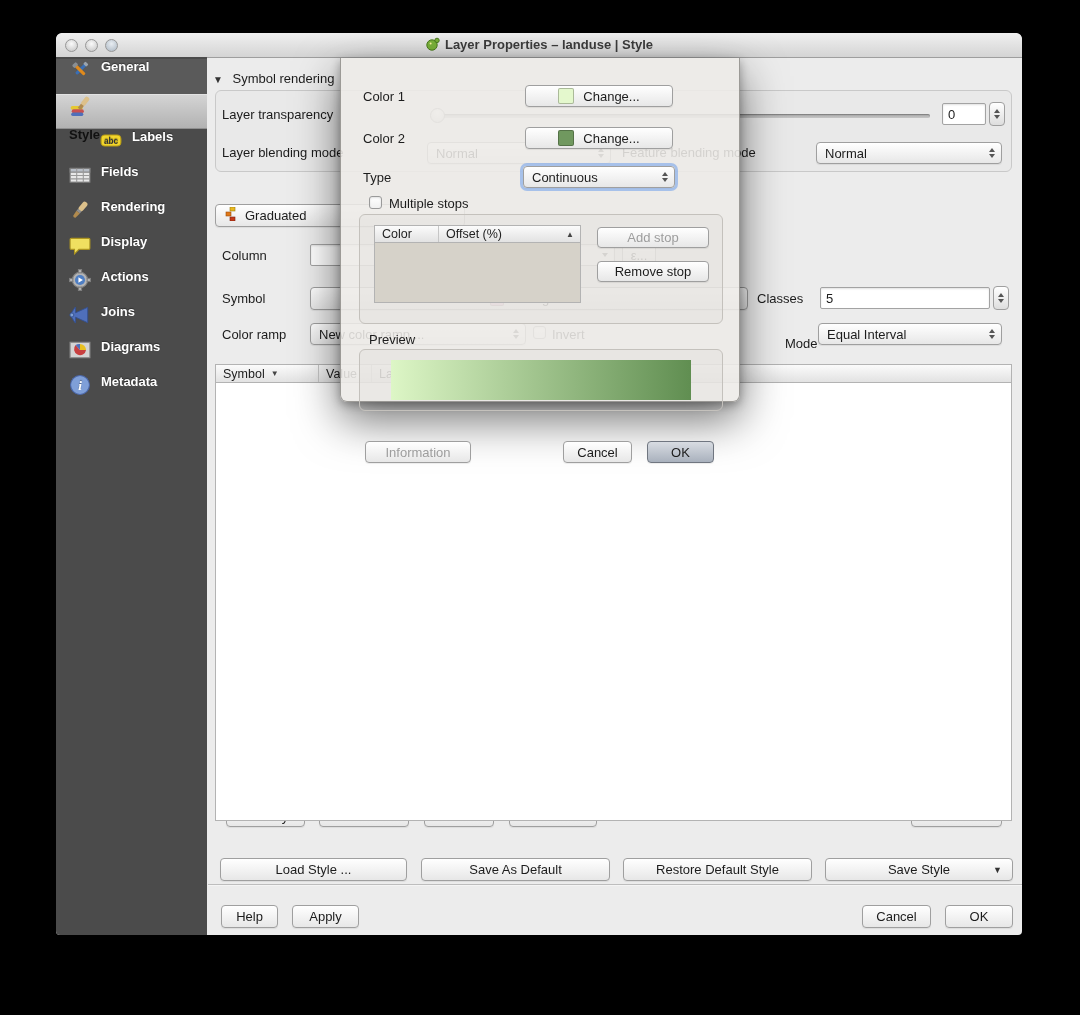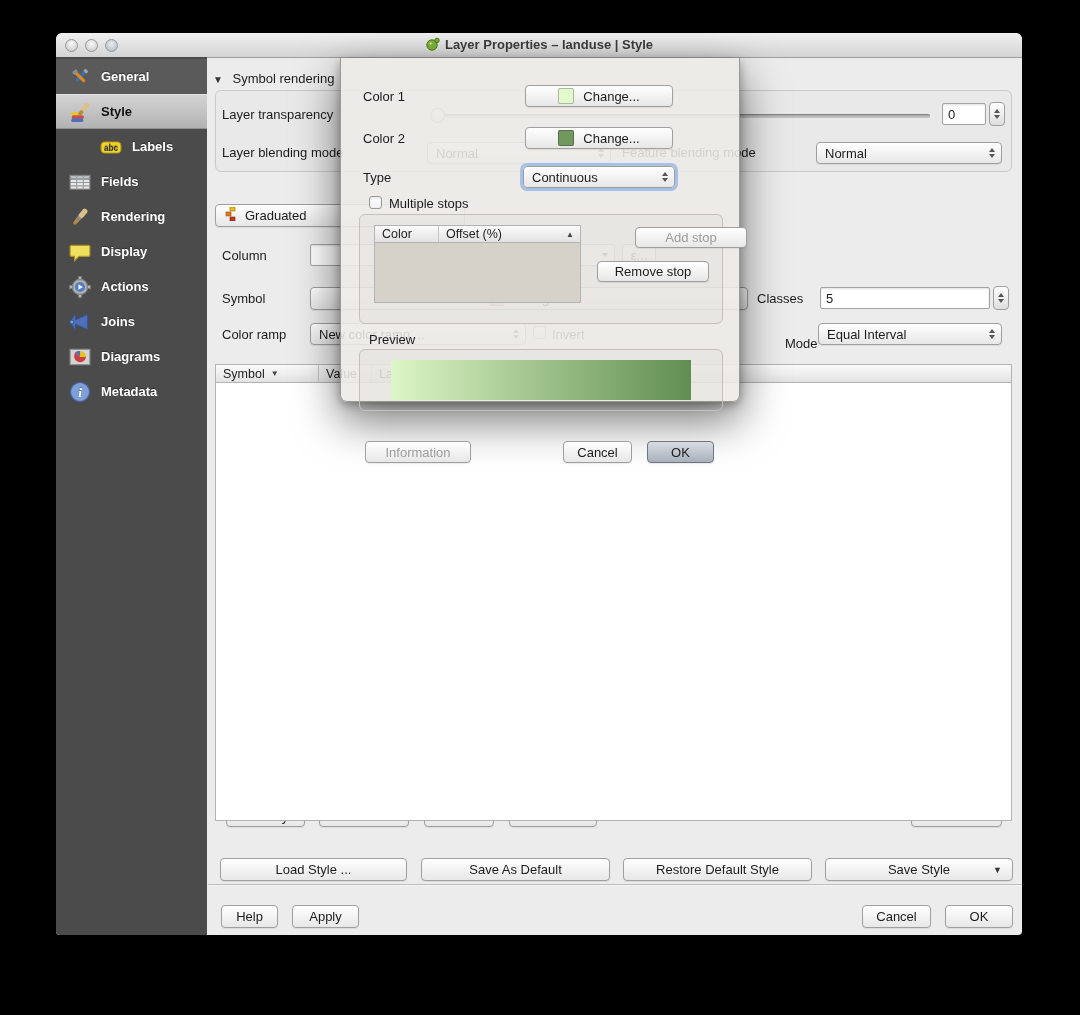--- a/index.html
+++ b/index.html
@@ -8,21 +8,21 @@
   #window{position:absolute;left:56px;top:33px;width:966px;height:902px;background:#ececec;
     border-radius:6px 6px 4px 4px;box-shadow:0 14px 40px rgba(0,0,0,.7);overflow:hidden;}
   
   #titlebar{position:absolute;left:0;top:0;width:966px;height:24px;
     background:linear-gradient(#f0f0f0,#d4d4d4);border-bottom:1px solid #9e9e9e;border-radius:6px 6px 0 0;}
   .light{position:absolute;top:6px;width:13px;height:13px;border-radius:50%;
     background:radial-gradient(circle at 50% 35%,#fafafa,#c2c2c2);border:1px solid #979797;box-sizing:border-box;}
   #title-text{position:absolute;left:0;right:0;top:4px;text-align:center;font-weight:600;color:#3c3c3c;white-space:nowrap;}
   
   #sidebar{position:absolute;left:0;top:24px;width:151px;height:878px;background:#4b4b4b;}
-  .side-item{position:absolute;left:0;width:151px;height:35px;display:flex;align-items:center;gap:10px;
+  .side-item{position:absolute;left:0;width:151px;height:35px;display:flex;align-items:flex-start;gap:10px;
     padding-left:13px;box-sizing:border-box;color:#fff;font-weight:700;text-shadow:0 -1px 1px rgba(0,0,0,.4);cursor:default;}
   .side-item.first{background:#5a5a5a;}
   .side-item.selected{background:linear-gradient(#d4d4d4,#b2b2b2);color:#111;text-shadow:none;
     border-top:1px solid #e2e2e2;border-bottom:1px solid #8f8f8f;}
   .side-icon{width:22px;height:22px;flex:0 0 22px;display:inline-block;}
   .side-icon svg{width:22px;height:22px;display:block;}
   
   .lbl{position:absolute;white-space:nowrap;}
   .btn{position:absolute;background:linear-gradient(#ffffff,#e7e7e7);border:1px solid #9f9f9f;border-radius:4px;
     box-sizing:border-box;display:flex;align-items:center;justify-content:center;white-space:nowrap;
@@ -87,21 +87,21 @@
               <rect x="8" y="1" width="4" height="3" rx="1" fill="#9aa4ae"></rect>
             </g>
             <g transform="rotate(-45 10 10)">
               <rect x="8.6" y="4" width="2.8" height="12" rx="1" fill="#e08a1c"></rect>
               <rect x="7.6" y="2" width="4.8" height="3.4" rx="1" fill="#8a8f94"></rect>
             </g>
           </svg>
         </span>
         <span>General</span>
       </div>
-      <div class="side-item selected" style="top: 37px;">
+      <div class="side-item selected" style="top: 37px; flex-direction: column;">
         <span class="side-icon">
           <svg viewBox="0 0 20 20">
             <rect x="1.5" y="10" width="11" height="3.4" rx="1.7" fill="#e5c832"></rect>
             <rect x="2.5" y="13" width="11" height="3.4" rx="1.7" fill="#c85050"></rect>
             <rect x="2" y="15.8" width="11" height="3.4" rx="1.7" fill="#4f6fba"></rect>
             <g transform="rotate(38 12 8)">
               <rect x="10.5" y="0" width="4.4" height="9" rx="1.6" fill="#dcc08a"></rect>
               <rect x="11" y="8.6" width="3.4" height="4.6" fill="#b08a4e"></rect>
             </g>
           </svg>
@@ -376,21 +376,21 @@
     <div class="thead" style="left:33px;top:167px;width:207px;height:18px;">
       <div class="thcell" style="width:64px;">
           <span>Color</span>
         </div>
       <div class="thcell" style="flex:1;border-right:none;">
         <span>Offset (%)</span>
         <span class="sort" style="margin-left:auto;margin-right:6px;">▲</span>
       </div>
     </div>
     <div class="abs" style="left:33px;top:185px;width:207px;height:60px;background:#d6d2c9;border:1px solid #b3b3b3;border-top:none;box-sizing:border-box;"></div>
-    <div class="btn" style="left:256px;top:169px;width:112px;height:21px;margin-left:38px;">
+    <div class="btn" style="left:256px;top:169px;width:112px;height:21px;">
       <span class="disabled-txt">Add stop</span>
     </div>
     <div class="btn" style="left:256px;top:203px;width:112px;height:21px;">
       <span>Remove stop</span>
     </div>
 
     <div class="lbl" style="left:28px;top:274px;">Preview</div>
     <div class="groupbox" style="left:18px;top:291px;width:364px;height:62px;border-color:#c4c1bc;"></div>
     <div class="abs" style="left: 50px; top: 302px; width: 300px; height: 40px; background: linear-gradient(90deg, rgb(221, 246, 198), rgb(96, 142, 81));"></div>
 

